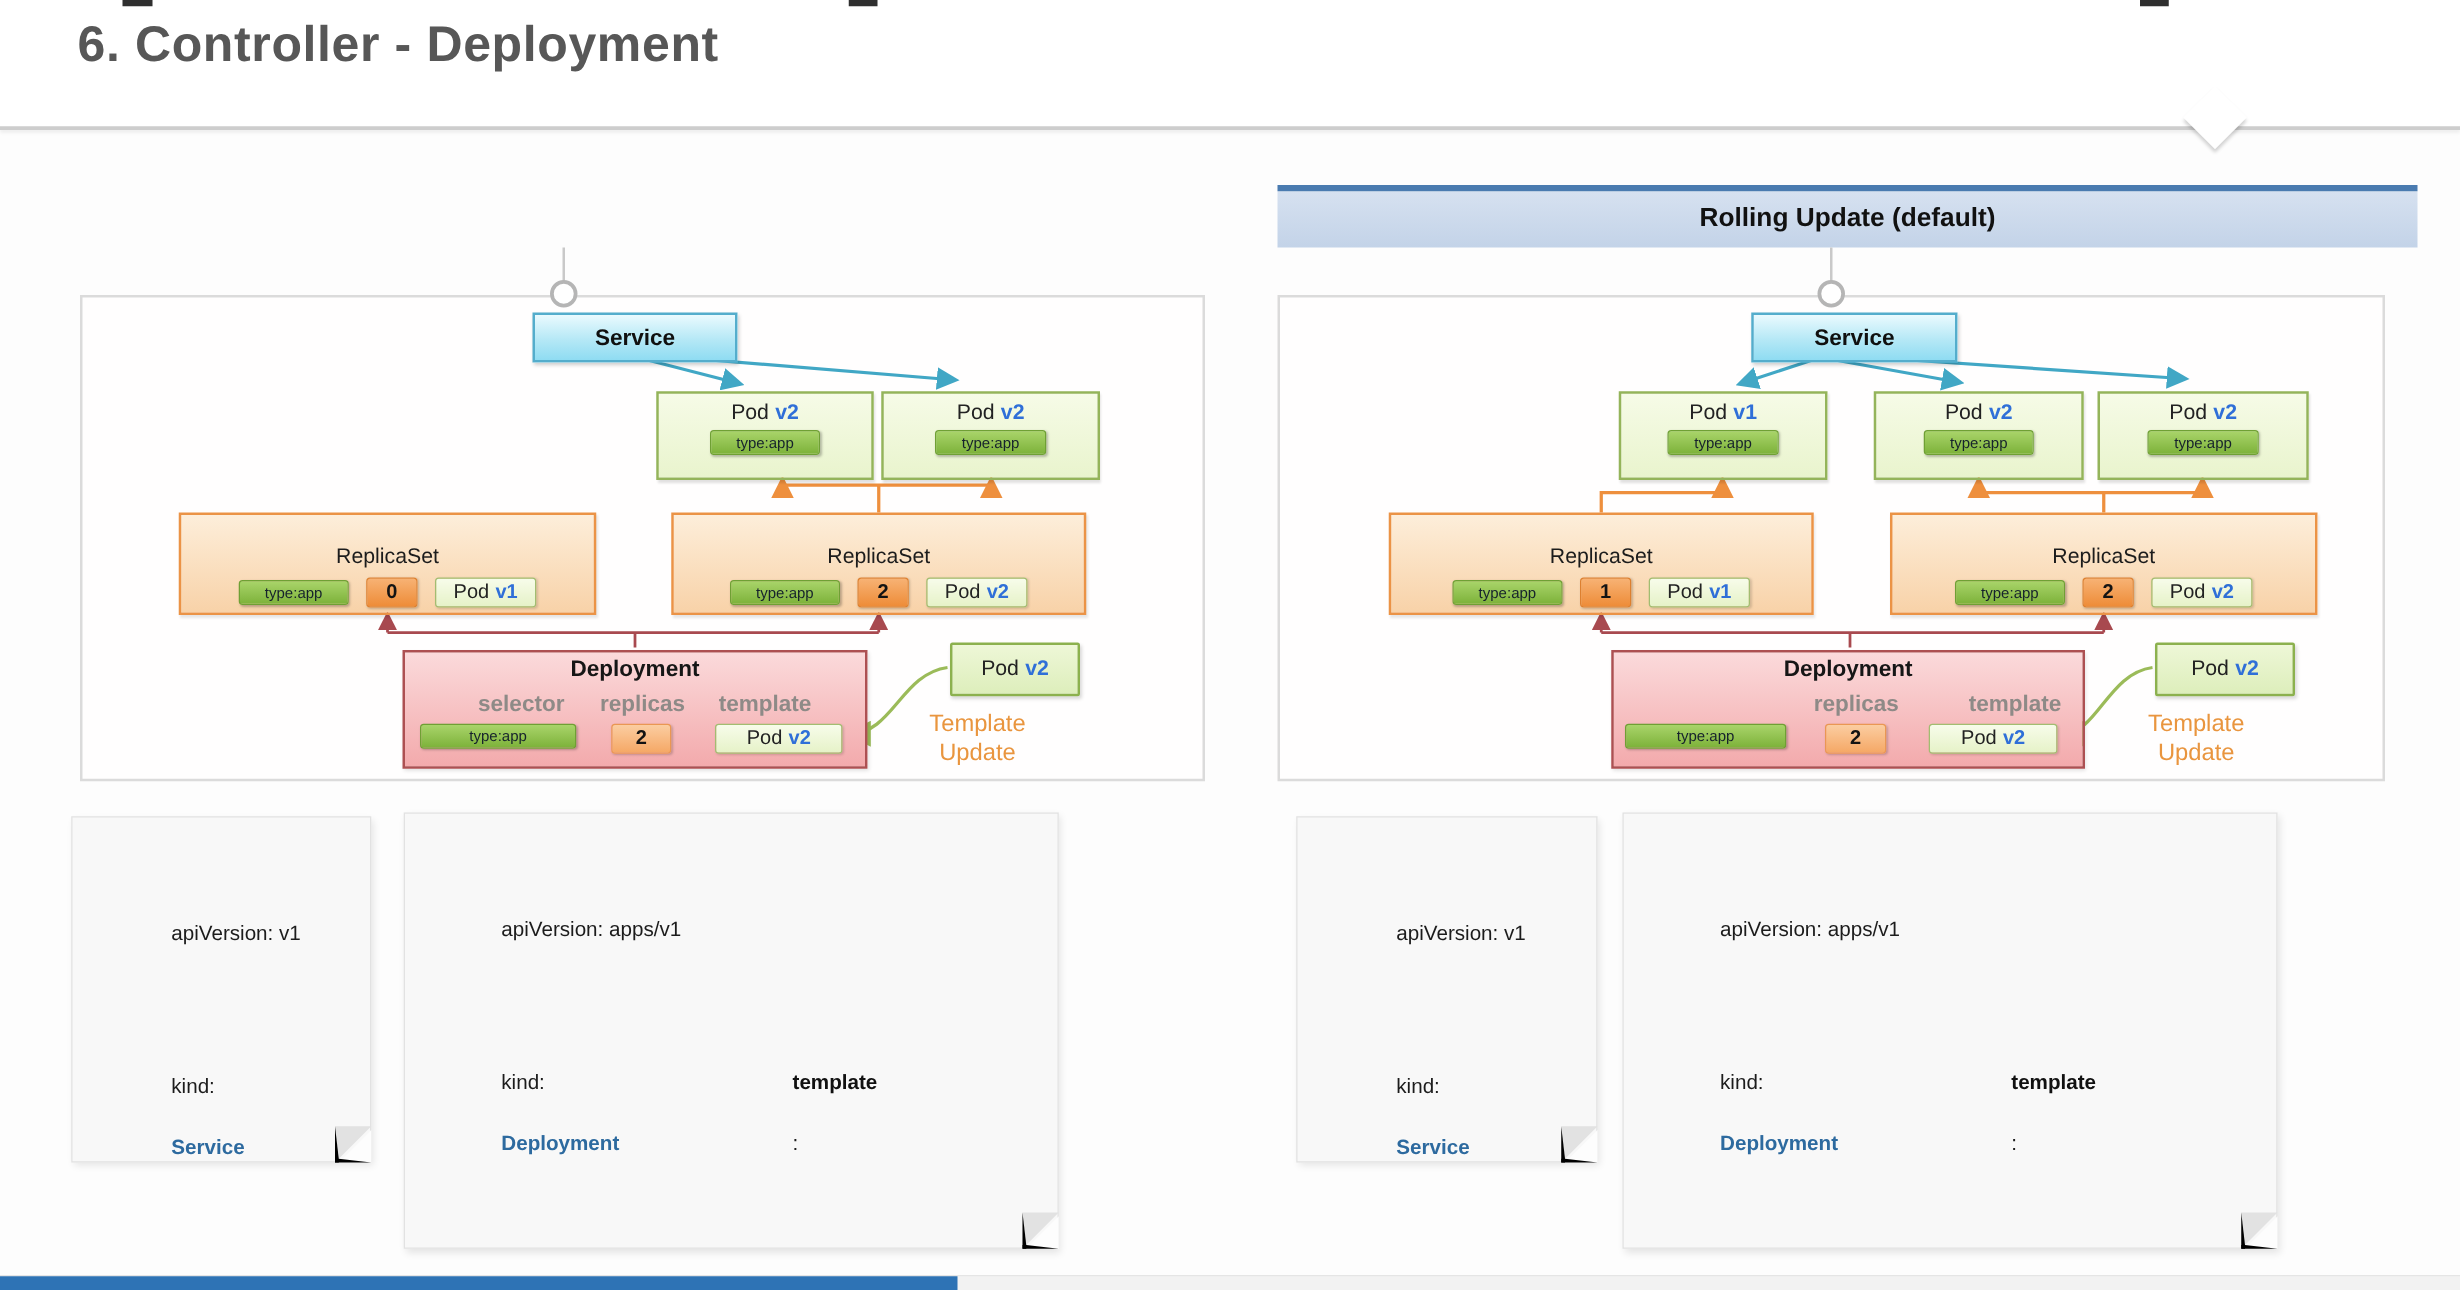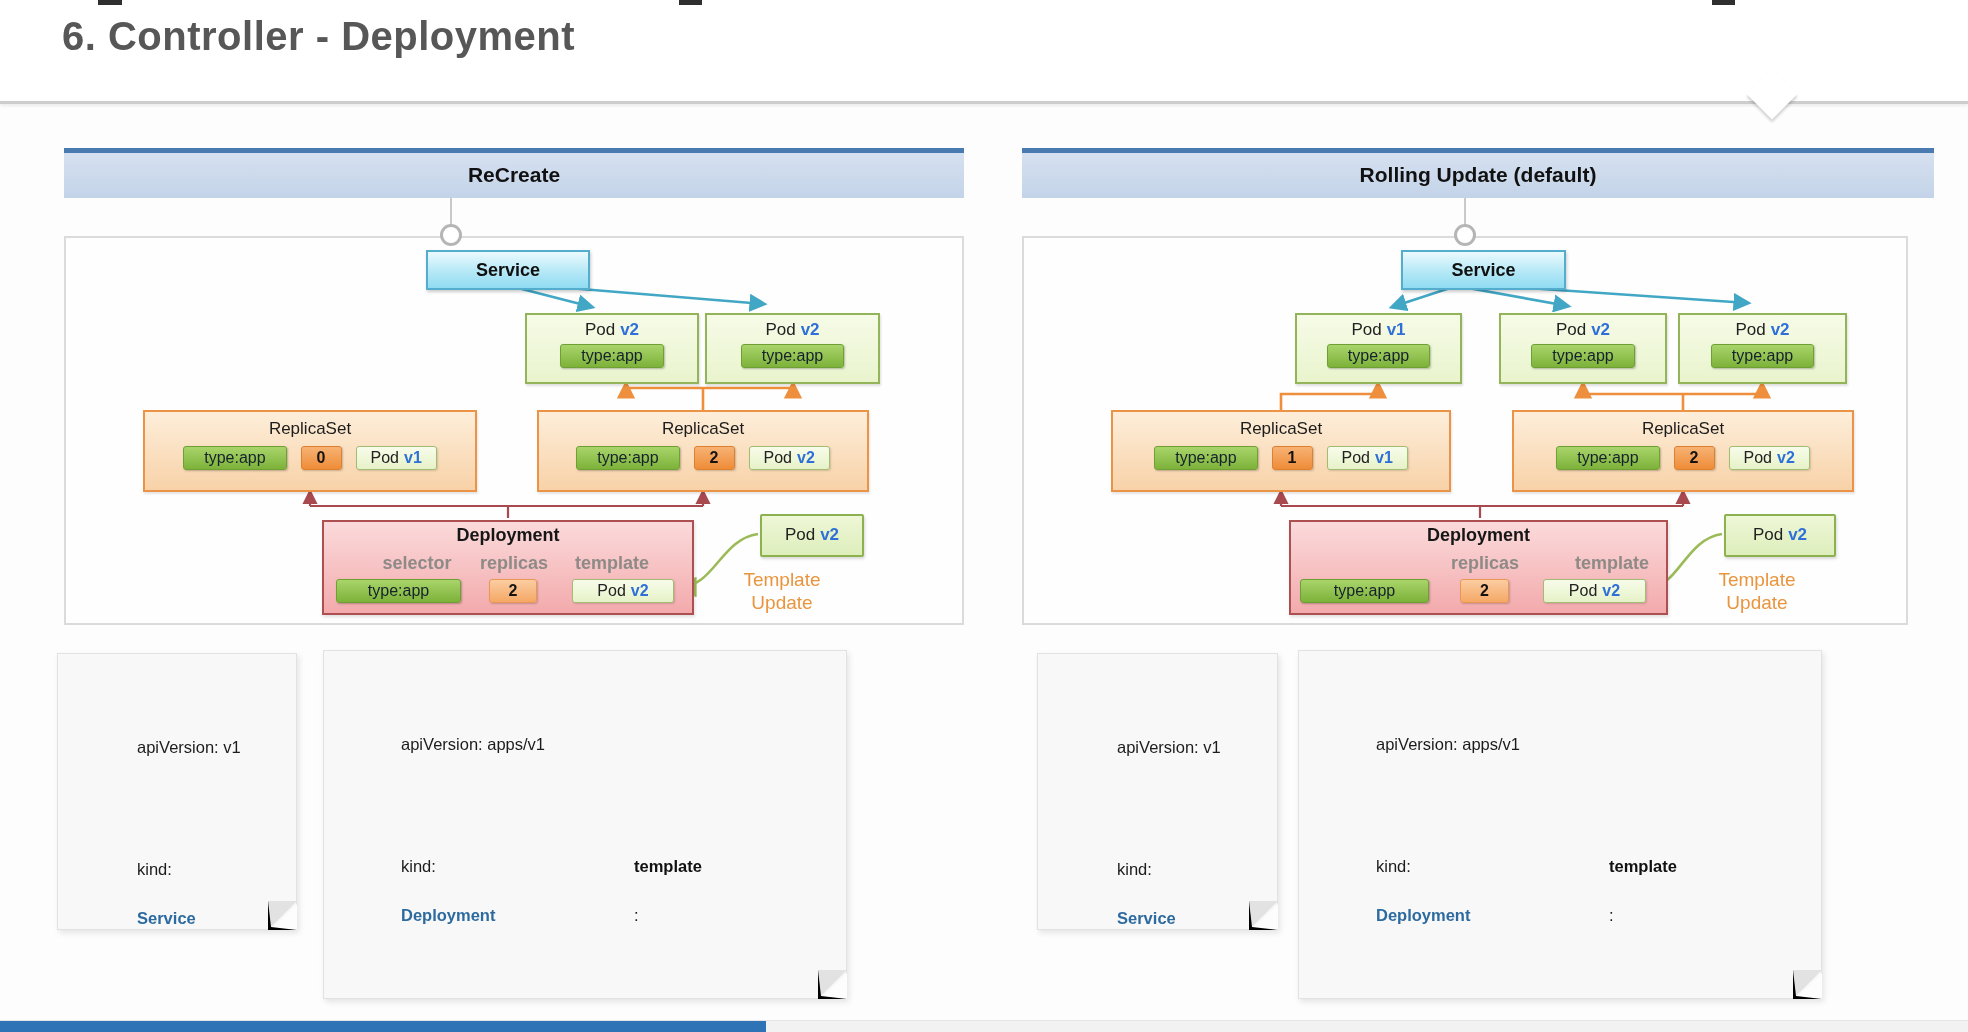--- a/index.html
+++ b/index.html
@@ -14,24 +14,24 @@
   .hdrbar span{display:inline-block;line-height:44px;font-size:21px;font-weight:bold;color:#111;}
   .connline{position:absolute;top:198px;width:2px;height:28px;background:#c9c9c9;}
   .conncircle{position:absolute;top:224px;width:16px;height:16px;border:3px solid #b5b5b5;border-radius:50%;background:#fff;z-index:3;}
   .panel{position:absolute;top:236px;height:389px;background:#fffefe;border:2px solid #dbdbdb;box-sizing:border-box;}
   #panelL{left:64px;width:900px;} #panelR{left:1022px;width:886px;}
   .arrows{position:absolute;left:0;top:0;}
   .svcbox{position:absolute;background:linear-gradient(#eafafe,#b5e8f6 55%,#8fdcf2);border:2px solid #54adcc;box-shadow:1px 2px 3px rgba(0,0,0,.2);text-align:center;font-size:18px;font-weight:bold;color:#101010;box-sizing:border-box;line-height:36px;z-index:2;}
   .podbox{position:absolute;background:linear-gradient(#f6fbe7,#e9f4cd);border:2px solid #94b45a;box-sizing:border-box;text-align:center;box-shadow:1px 2px 2px rgba(0,0,0,.12);z-index:2;}
   .pod-title{margin-top:5px;font-size:17px;color:#222;}
   .ver{color:#2f6fd8;font-weight:bold;margin-left:5px;}
-  .badge-green{display:inline-block;background:linear-gradient(#a9d46a,#7db23a);border:1px solid #6fa034;border-radius:3px;padding:2px 20px;font-size:16px;color:#16222c;box-shadow:1px 1px 2px rgba(0,0,0,.25);}
+  .badge-green{display:inline-block;background:linear-gradient(#a9d46a,#7db23a);border:1px solid #6fa034;border-radius:3px;padding:2px 20px;font-size:12px;color:#16222c;box-shadow:1px 1px 2px rgba(0,0,0,.25);}
   .podbox .badge-green{margin-top:4px;}
   .rsbox{position:absolute;background:linear-gradient(#fdeeda,#f8d2a8);border:2px solid #eb9346;box-sizing:border-box;text-align:center;box-shadow:1px 2px 2px rgba(0,0,0,.10);z-index:2;}
-  .rs-title{margin-top:7px;font-size:17px;color:#1c1c1c;}
+  .rs-title{margin-top:23px;font-size:17px;color:#1c1c1c;}
   .rs-badges{margin-top:7px;display:flex;justify-content:center;gap:14px;align-items:center;}
   .badge-count{display:inline-block;background:linear-gradient(#f7b274,#ee8c38);border:1px solid #dd8030;border-radius:3px;padding:2px 15px;font-weight:bold;font-size:16px;color:#131313;box-shadow:1px 1px 2px rgba(0,0,0,.2);}
   .badge-count.lt{background:linear-gradient(#fbcda1,#f5a866);border-color:#ea9753;}
   .badge-pod{display:inline-block;background:linear-gradient(#f7fcea,#e6f2c8);border:1px solid #a2bd71;border-radius:3px;padding:2px 14px;font-size:16px;color:#222;box-shadow:1px 1px 2px rgba(0,0,0,.15);}
   .depbox{position:absolute;background:linear-gradient(#fbdadb,#f3aaac);border:2px solid #ad5052;box-sizing:border-box;box-shadow:1px 2px 3px rgba(0,0,0,.12);z-index:2;}
   .dep-title{text-align:center;margin-top:3px;font-size:18px;font-weight:bold;color:#161616;}
   .dep-label{position:absolute;top:31px;transform:translateX(-50%);font-size:18px;font-weight:bold;color:#8e8a87;}
   .dep-badge{position:absolute;top:57px;padding:2px 0;text-align:center;box-sizing:border-box;}
   .floatpod{position:absolute;background:linear-gradient(#eef7d7,#ddeebb);border:2px solid #8cb14e;border-radius:2px;box-sizing:border-box;text-align:center;font-size:17px;color:#222;box-shadow:1px 2px 3px rgba(0,0,0,.15);line-height:37px;z-index:2;}
   .tmplupd{position:absolute;text-align:center;font-size:19px;color:#e9953e;line-height:23px;z-index:2;}
@@ -52,23 +52,20 @@
 <div class="slide">
   <div class="topband">
     <h1 class="title">6. Controller - Deployment</h1>
   </div>
   <div class="tick" style="left:98px;width:24px;"></div>
   <div class="tick" style="left:679px;width:23px;"></div>
   <div class="tick" style="left:1712px;width:23px;"></div>
   <div class="divider"></div>
   <div class="notch"></div>
 
-  <div class="hdrbar" style="left:64px;width:900px;">
-    <span>ReCreate</span>
-  </div>
   <div class="connline" style="left:450px;"></div>
   <div class="conncircle" style="left:440px;"></div>
 
   <div class="panel" id="panelL">
     <svg class="arrows" width="896" height="385" viewBox="0 0 896 385">
       <defs>
         <marker id="ahtL" viewBox="0 0 10 10" refX="8" refY="5" markerWidth="7" markerHeight="7" orient="auto-start-reverse">
             <path d="M0,0L10,5L0,10z" fill="#41a7c5"></path>
           </marker>
         <marker id="ahoL" viewBox="0 0 10 10" refX="8" refY="5" markerWidth="7" markerHeight="7" orient="auto-start-reverse">

